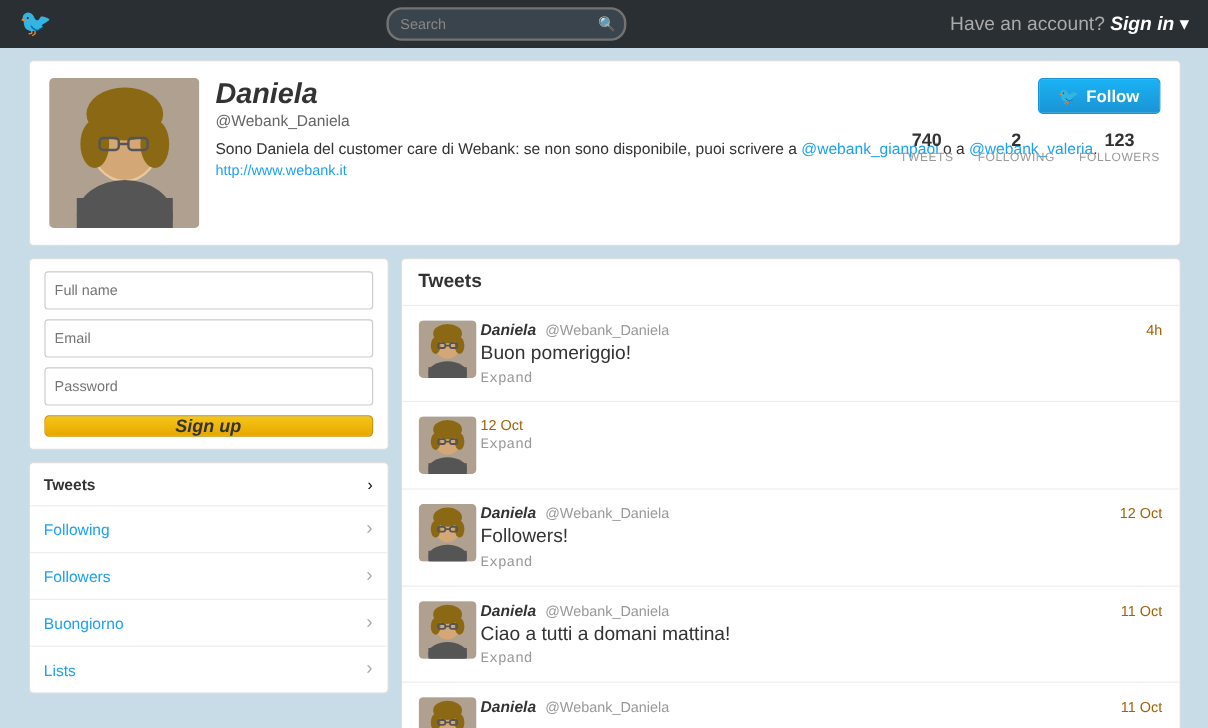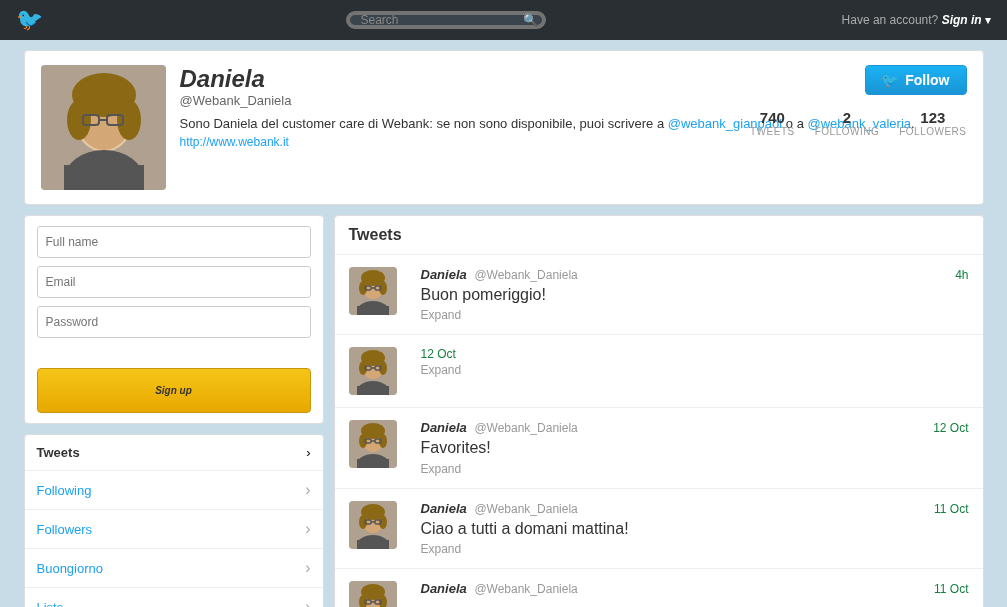--- a/index.html
+++ b/index.html
@@ -19,23 +19,23 @@
       font-size: 22px;
       margin-right: 8px;
     }
     #topnav .search-wrap {
       flex: 1;
       display: flex;
       justify-content: center;
     }
     #search-input {
       width: 200px;
-      height: 18px;
+      height: 28px;
       border-radius: 13px;
-      border: 4px solid #737373;
+      border: 2px solid #737373;
       background: #3a444c;
       color: #ccc;
       padding: 0 28px 0 10px;
       font-size: 12px;
       outline: none;
     }
     #search-input::placeholder { color: #888; }
     .search-wrap-inner {
       position: relative;
       display: inline-block;
@@ -43,21 +43,21 @@
     .search-icon-nav {
       position: absolute;
       right: 8px;
       top: 50%;
       transform: translateY(-50%);
       color: #888;
       font-size: 12px;
     }
     .account-area {
       color: #aaa;
-      font-size: 12px;
+      font-size: 16px;
       white-space: nowrap;
       text-align: right;
     }
     .account-area a {
       color: #fff;
       font-style: italic;
       text-decoration: none;
       font-weight: bold;
     }
 
@@ -167,30 +167,29 @@
       border: 1px solid #ccc;
       border-radius: 3px;
       padding: 0 8px;
       font-size: 12px;
       color: #999;
       margin-bottom: 8px;
       outline: none;
     }
     .signup-btn {
       width: 100%;
-      height: 45px;
+      height: 18px;
       background: linear-gradient(to bottom, #f5c518, #e8a800);
       border: 1px solid #c8960c;
       border-radius: 4px;
       color: #333;
-      font-size: 10px;
+      font-size: 15px;
       font-style: italic;
       font-weight: bold;
       cursor: pointer;
-      margin-top: 22px;
     }
     .sidebar-nav-item {
       display: flex;
       align-items: center;
       justify-content: space-between;
       padding: 10px 12px;
       border-bottom: 1px solid #eee;
       cursor: pointer;
       color: #1da1f2;
       text-decoration: none;
@@ -218,21 +217,21 @@
     }
     .tweets-header {
       padding: 10px 14px;
       font-size: 16px;
       font-weight: bold;
       color: #333;
       border-bottom: 1px solid #eee;
     }
     .tweet-item {
       display: flex;
-      gap: 24px;
+      gap: 4px;
       padding: 12px 14px;
       border-bottom: 1px solid #eee;
     }
     .tweet-avatar {
       width: 48px;
       height: 48px;
       border-radius: 4px;
       background: #ccc;
       flex-shrink: 0;
       overflow: hidden;
@@ -240,23 +239,23 @@
     .tweet-avatar svg { width: 48px; height: 48px; }
     .tweet-body { flex: 1; }
     .tweet-header-row {
       display: flex;
       align-items: baseline;
       justify-content: space-between;
       margin-bottom: 2px;
     }
     .tweet-name { font-weight: bold; font-style: italic; color: #333; font-size: 13px; }
     .tweet-handle { color: #999; font-size: 12px; margin-left: 4px; }
-    .tweet-time { color: #15803d; font-size: 12px; }
+    .tweet-time { color: #a16207; font-size: 12px; }
     .tweet-text { color: #333; font-size: 16px; line-height: 1.4; }
-    .tweet-expand { color: #999; font-size: 12px; cursor: pointer; margin-top: 2px; }
+    .tweet-expand { color: #999; font-size: 12px; cursor: pointer; margin-top: 2px; font-family: Liberation Mono, monospace; }
   </style>
 </head>
 <body>
 
 <div id="topnav">
   <span class="twitter-logo">🐦</span>
   <div class="search-wrap">
     <div class="search-wrap-inner">
       <input id="search-input" type="text" placeholder="Search" style="">
       <span class="search-icon-nav">🔍</span>
@@ -430,21 +429,21 @@
         </svg>
       </div>
       <div class="tweet-body">
         <div class="tweet-header-row">
           <span>
             <span class="tweet-name">Daniela</span>
             <span class="tweet-handle">@Webank_Daniela</span>
           </span>
           <span class="tweet-time">12 Oct</span>
         </div>
-        <div class="tweet-text">Favorites!</div>
+        <div class="tweet-text">Followers!</div>
         <div class="tweet-expand">Expand</div>
       </div>
     </div>
           <div class="tweet-item">
       <div class="tweet-avatar">
         <svg viewBox="0 0 48 48" xmlns="http://www.w3.org/2000/svg">
           <rect width="48" height="48" fill="#b0a090"></rect>
           <ellipse cx="24" cy="19" rx="11" ry="13" fill="#d4a876"></ellipse>
           <ellipse cx="24" cy="11" rx="12" ry="8" fill="#8b6914"></ellipse>
           <ellipse cx="14" cy="21" rx="4" ry="7" fill="#8b6914"></ellipse>

